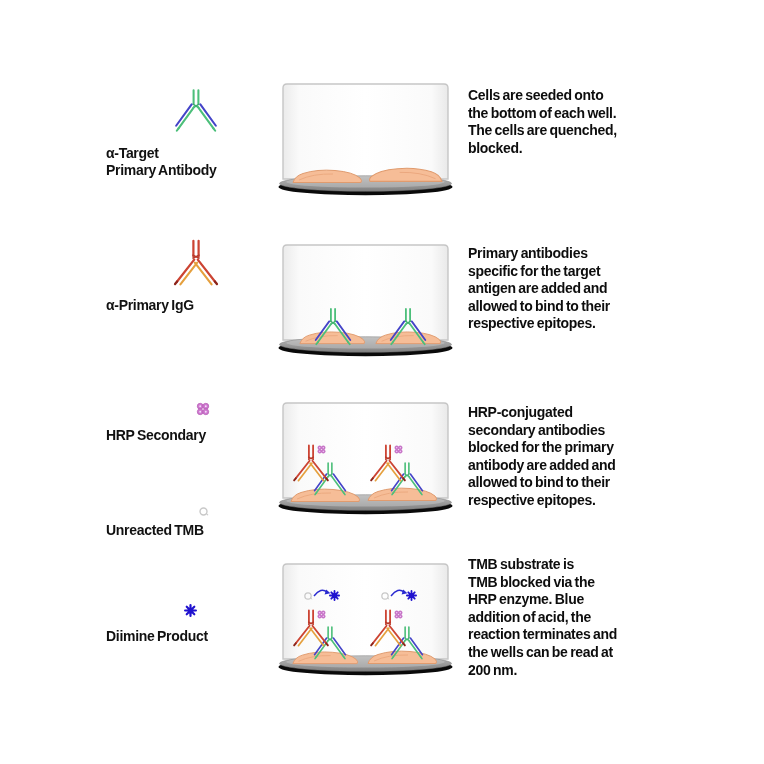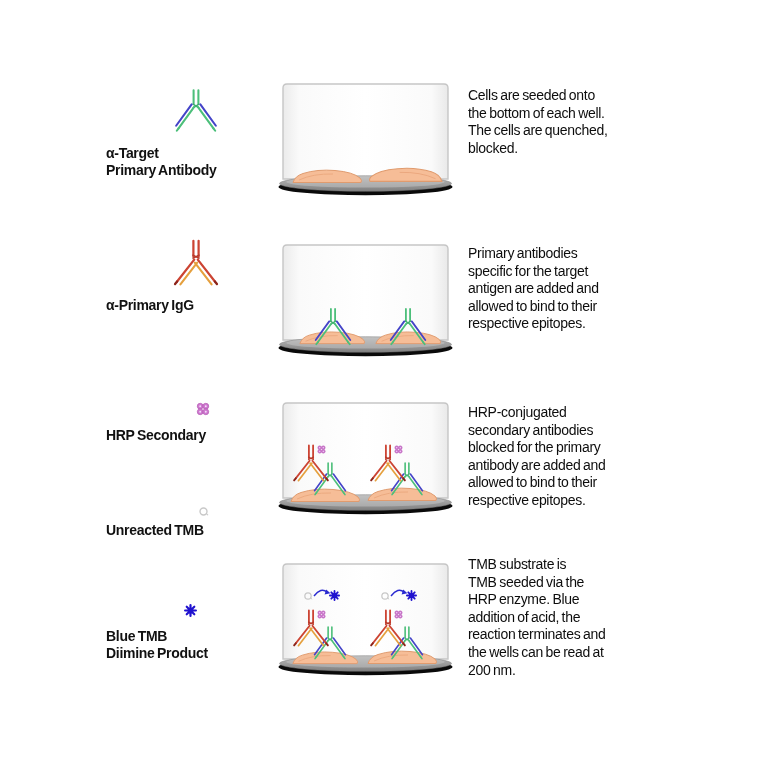--- a/index.html
+++ b/index.html
@@ -1,21 +1,21 @@
 <!DOCTYPE html>
 <html><head>
 <meta charset="utf-8">
 <style>
   html,body{margin:0;padding:0;background:#ffffff;}
   .canvas{position:relative;width:764px;height:764px;background:#ffffff;
           font-family:"Liberation Sans",sans-serif;overflow:hidden;}
   .legend-label{position:absolute;left:106px;width:182px;text-align:left;
                 font-weight:700;font-size:14px;line-height:16.5px;color:#111;
                 letter-spacing:-.3px;word-spacing:-1px;white-space:nowrap;}
-  .step-text{position:absolute;left:468px;width:210px;font-weight:400;font-size:14px;
+  .step-text{position:absolute;left:468px;width:210px;font-weight:700;font-size:14px;
              line-height:17.6px;color:#0d0d0d;letter-spacing:-.3px;word-spacing:-1px;
              white-space:nowrap;}
   .icon{position:absolute;}
   .well{position:absolute;width:177px;height:118px;}
 </style>
 </head>
 <body>
 
 <div class="canvas">
 
@@ -108,21 +108,20 @@
       <use href="#tmb-ring"></use>
     </svg>
   <div class="legend-label" style="top:522px">
       <div>Unreacted TMB</div>
     </div>
 
   <svg class="icon" style="left:184px;top:604px" width="13" height="13" viewBox="0 0 12 12">
       <use href="#tmb-star"></use>
     </svg>
   <div class="legend-label" style="top:628px">
-      <div>Blue TMB</div>
       <div>Diimine Product</div>
     </div>
 
   <svg class="well" style="left:277px;top:81px" viewBox="0 0 177 118">
     <path d="M6,98 V7 Q6,3 10,3 H167 Q171,3 171,7 V98 Z" fill="url(#wallGrad)" stroke="#c6c6c6" stroke-width="1.4"></path>
     <ellipse cx="88.5" cy="106" rx="87" ry="8.2" fill="#0a0a0a"></ellipse>
     <ellipse cx="88.5" cy="102.5" rx="86" ry="7.8" fill="url(#dishGrad)" stroke="#7c7c7c" stroke-width="0.5"></ellipse>
     <ellipse cx="88.5" cy="101" rx="79" ry="5.6" fill="#c3c3c3" opacity="0.55"></ellipse>
     <use href="#cell" x="14" y="86" width="72" height="18"></use>
     <use href="#cell" x="91" y="84" width="76" height="19" transform="translate(258,0) scale(-1,1)"></use>
@@ -195,21 +194,21 @@
   <div class="step-text" style="top:404px">
       <div>HRP-conjugated</div>
       <div>secondary antibodies</div>
       <div>blocked for the primary</div>
       <div>antibody are added and</div>
       <div>allowed to bind to their</div>
       <div>respective epitopes.</div>
     </div>
   <div class="step-text" style="top:556px">
       <div>TMB substrate is</div>
-      <div>TMB seeded via the</div>
+      <div>TMB blocked via the</div>
       <div>HRP enzyme. Blue</div>
       <div>addition of acid, the</div>
       <div>reaction terminates and</div>
       <div>the wells can be read at</div>
       <div>200 nm.</div>
     </div>
 
 </div>
 
 </body></html>

